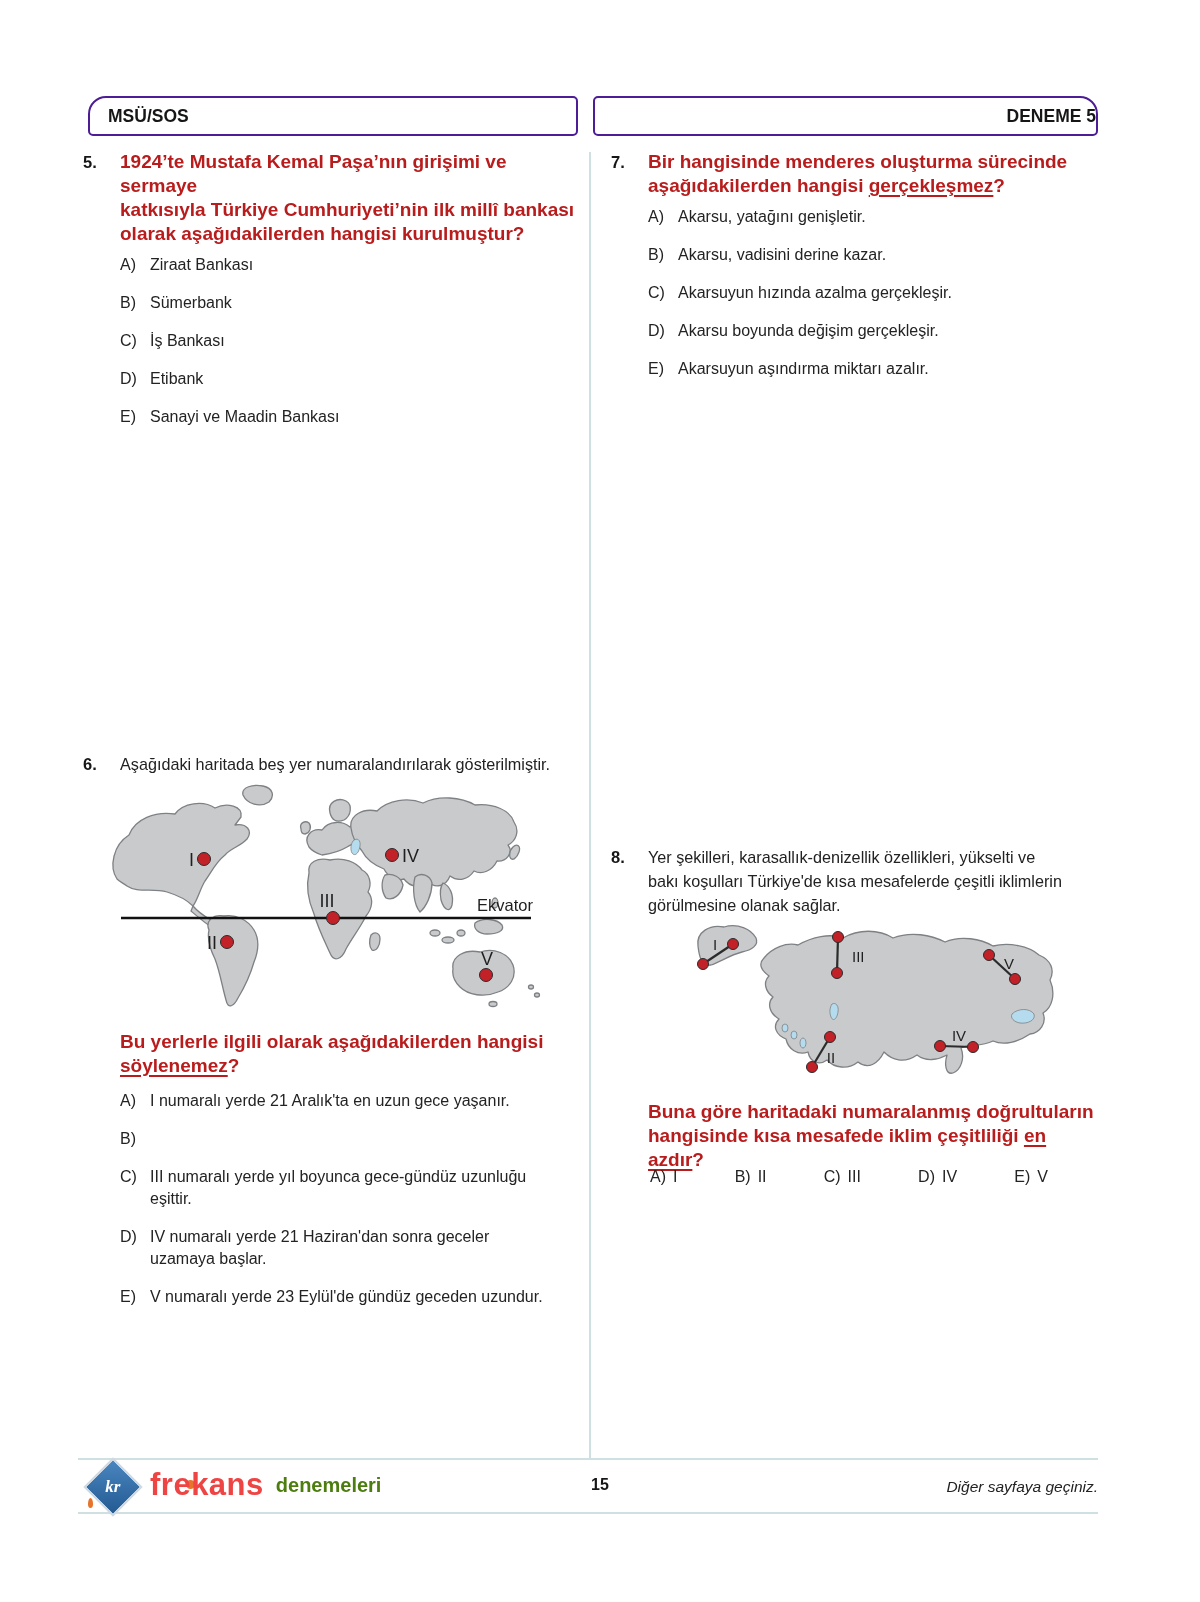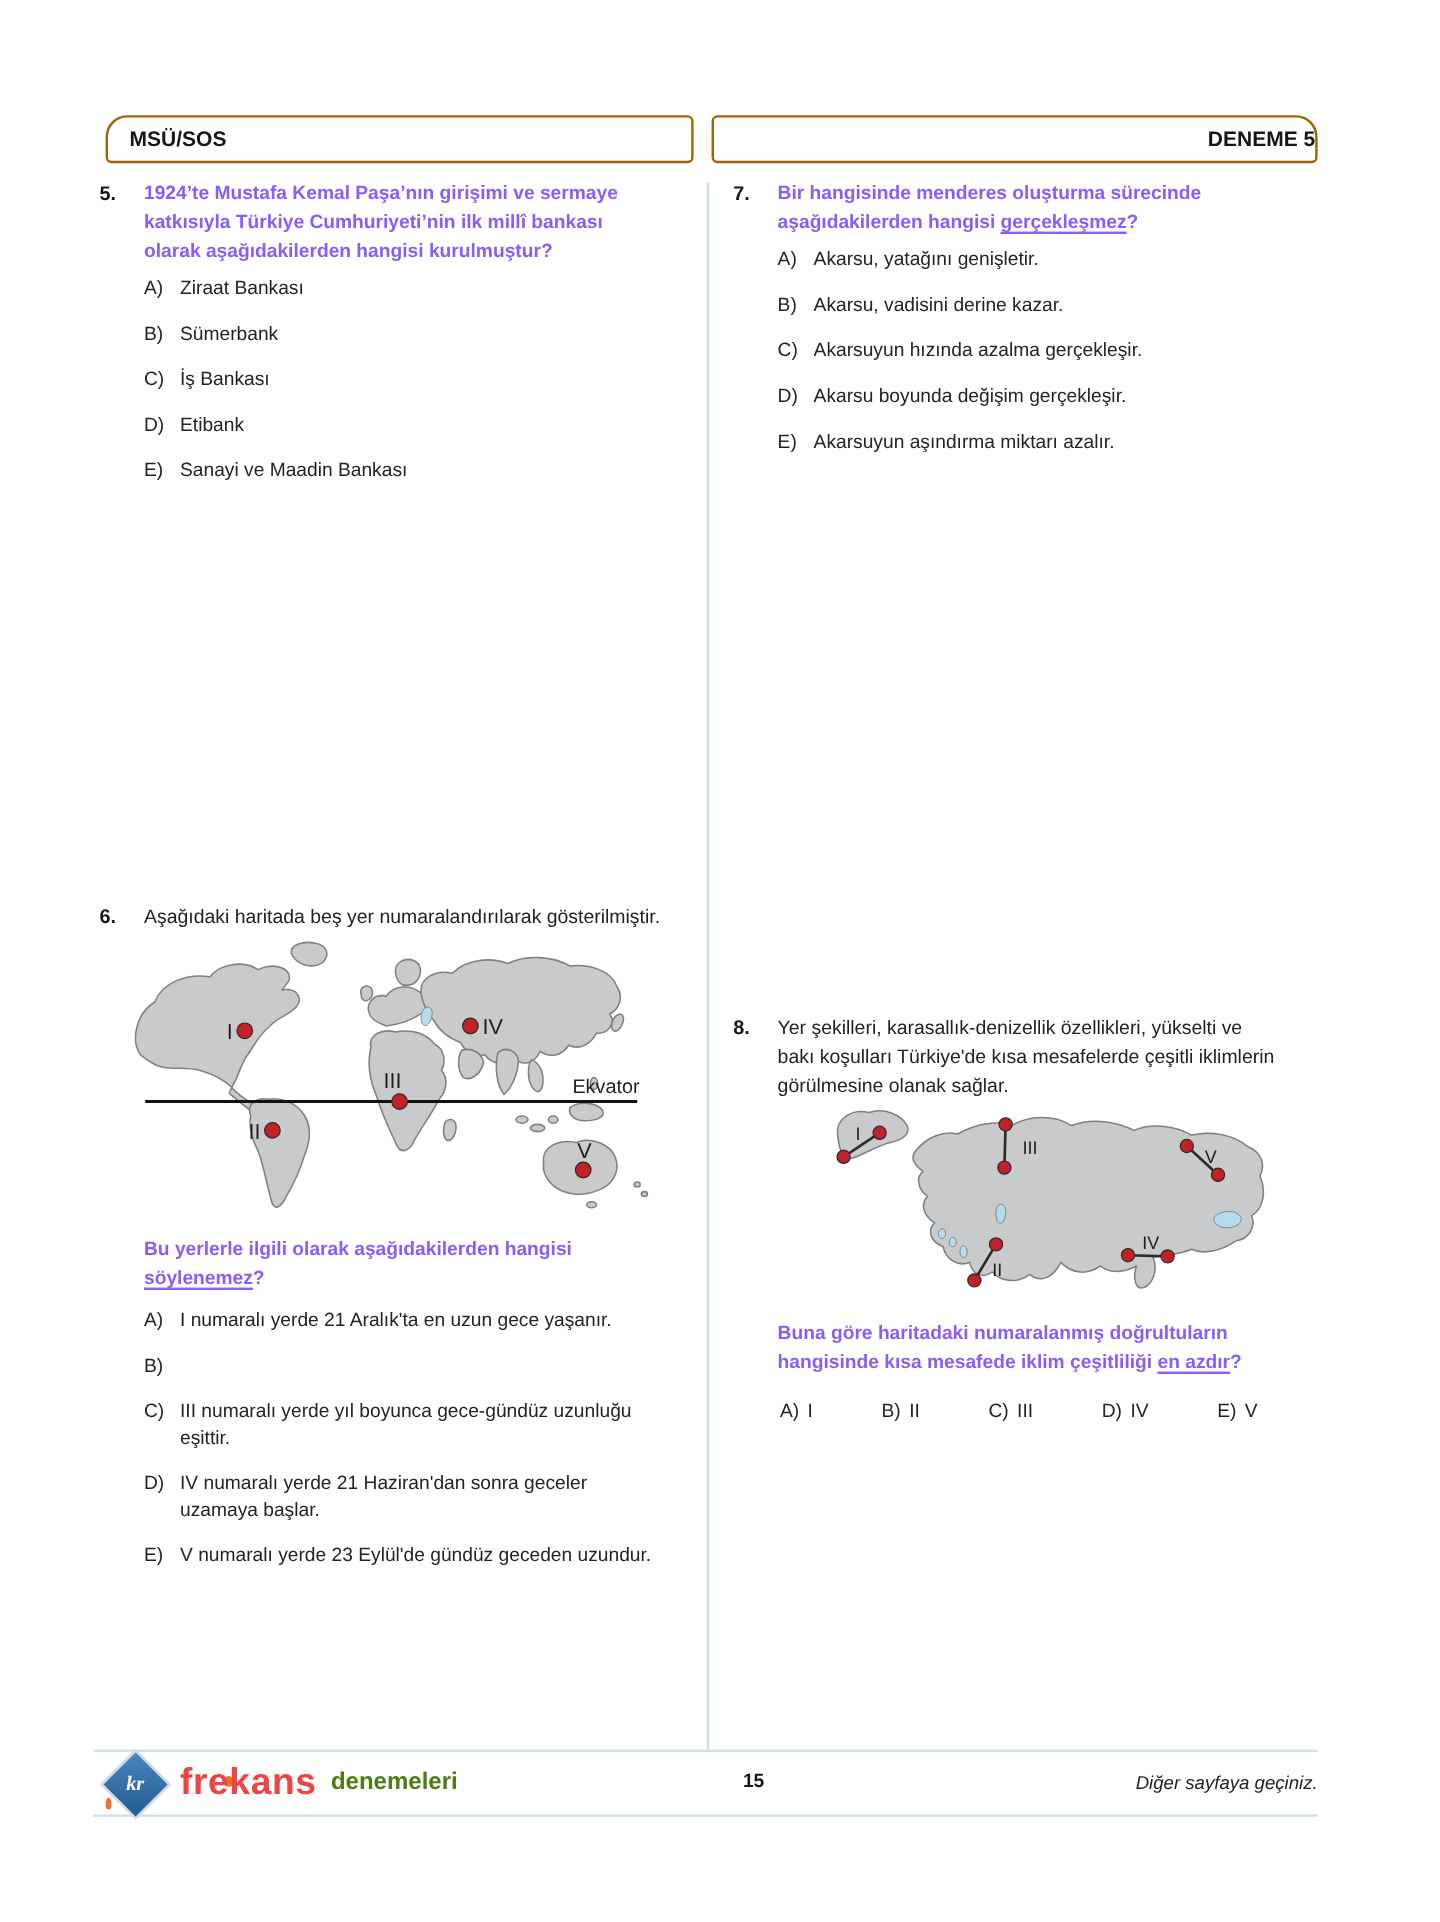--- a/index.html
+++ b/index.html
@@ -3,35 +3,35 @@
 <meta charset="utf-8">
 <style>
   html,body{margin:0;padding:0;background:#ffffff;}
   .page{
     position:relative;width:1200px;height:1602px;background:#ffffff;overflow:hidden;
     font-family:"Liberation Sans", sans-serif;color:#1d1d1d;
   }
   
   .hdr-box{
     position:absolute;top:96px;height:40px;background:#fff;
-    border:2px solid #a16207;box-sizing:border-box;
+    border:2px solid #4c1d95;box-sizing:border-box;
     display:flex;align-items:center;font-weight:700;font-size:17.5px;color:#161616;
   }
   .hdr-left{left:88px;width:490px;border-radius:18px 5px 5px 5px;padding-left:18px;}
   .hdr-right{left:593px;width:505px;border-radius:5px 18px 5px 5px;justify-content:flex-end;}
   
   .vdivider{position:absolute;left:589px;top:152px;width:2px;height:1306px;background:#cfe0e2;}
   .hrule{position:absolute;left:78px;width:1020px;height:2px;background:#cfe0e2;}
   .rule-top{top:1458px;}
   .rule-bottom{top:1512px;}
   
   .q{position:absolute;}
   .qrow{display:flex;align-items:flex-start;}
   .qnum{width:37px;flex:0 0 37px;font-weight:700;font-size:16.5px;line-height:24px;color:#161616;}
-  .stem-b{font-weight:700;font-size:16px;line-height:24px;color:#8b5cf6;}
+  .stem-b{font-weight:700;font-size:19px;line-height:24px;color:#b91c1c;}
   .stem-r{font-weight:400;font-size:16.2px;line-height:24px;color:#222;}
   .uline{text-decoration:underline;text-decoration-thickness:1.5px;text-underline-offset:3px;}
   .opts{margin-top:8px;}
   .opt{display:flex;margin-bottom:16px;font-size:16px;line-height:22px;color:#232323;}
   .opt-letter{width:30px;flex:0 0 30px;}
   .opt-text{max-width:405px;}
   
   .opts-inline{position:absolute;display:flex;justify-content:space-between;font-size:16px;color:#232323;}
   .opt-inline{display:flex;gap:7px;}
   
@@ -46,21 +46,21 @@
     position:absolute;left:92px;top:1466px;width:38px;height:38px;
     background:linear-gradient(135deg,#4a86c0,#235a92);transform:rotate(45deg);
     border:2px solid #cfd9e2;display:flex;align-items:center;justify-content:center;
   }
   .logo-kr{transform:rotate(-45deg);color:#fff;font-style:italic;font-weight:700;font-size:17px;font-family:"Liberation Serif",serif;}
   .logo-drop{position:absolute;left:88px;top:1498px;width:5px;height:10px;background:#e8732a;border-radius:50% 50% 50% 50%/60% 60% 40% 40%;}
   .brand{position:absolute;left:150px;top:1462px;height:46px;display:flex;align-items:center;gap:12px;}
   .brand-main{font-size:31px;font-weight:700;color:#ef4444;letter-spacing:0.5px;position:relative;z-index:2;}
   .brand-dot{position:absolute;left:36px;top:18px;width:9px;height:9px;border-radius:50%;background:#e8732a;z-index:1;}
   .brand-suffix{font-size:20px;font-weight:700;color:#4d7c0f;}
-  .page-num{position:absolute;left:588px;top:1476px;width:80px;text-align:center;font-weight:700;font-size:16px;color:#161616;}
+  .page-num{position:absolute;left:560px;top:1476px;width:80px;text-align:center;font-weight:700;font-size:16px;color:#161616;}
   .next-note{position:absolute;right:102px;top:1478px;font-style:italic;font-size:15.5px;color:#222;}
 </style>
 </head>
 <body>
 
 <div class="page">
 
   <div class="hdr-box hdr-left">
     <span>MSÜ/SOS</span>
   </div>

